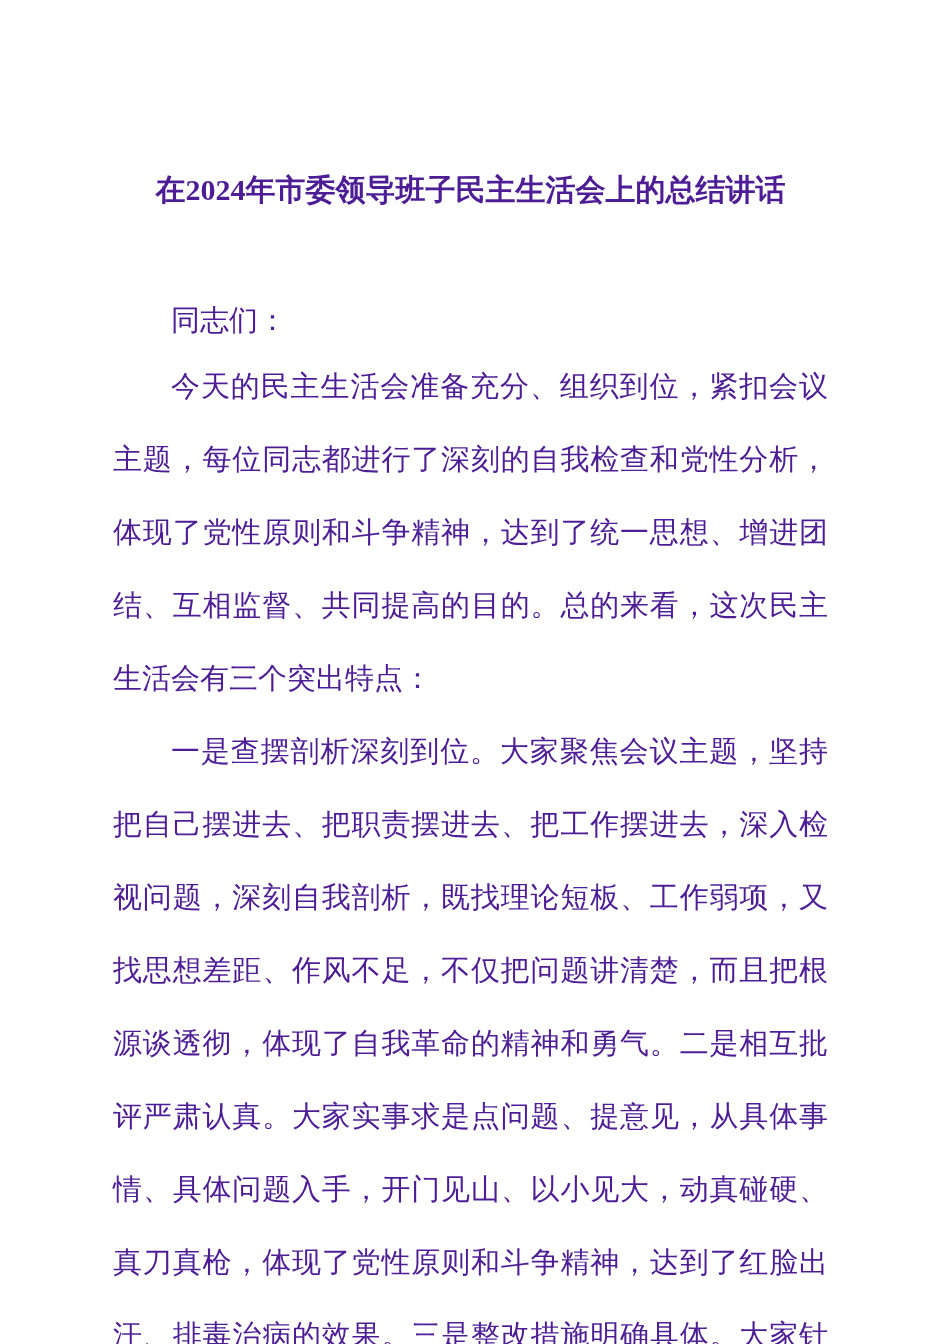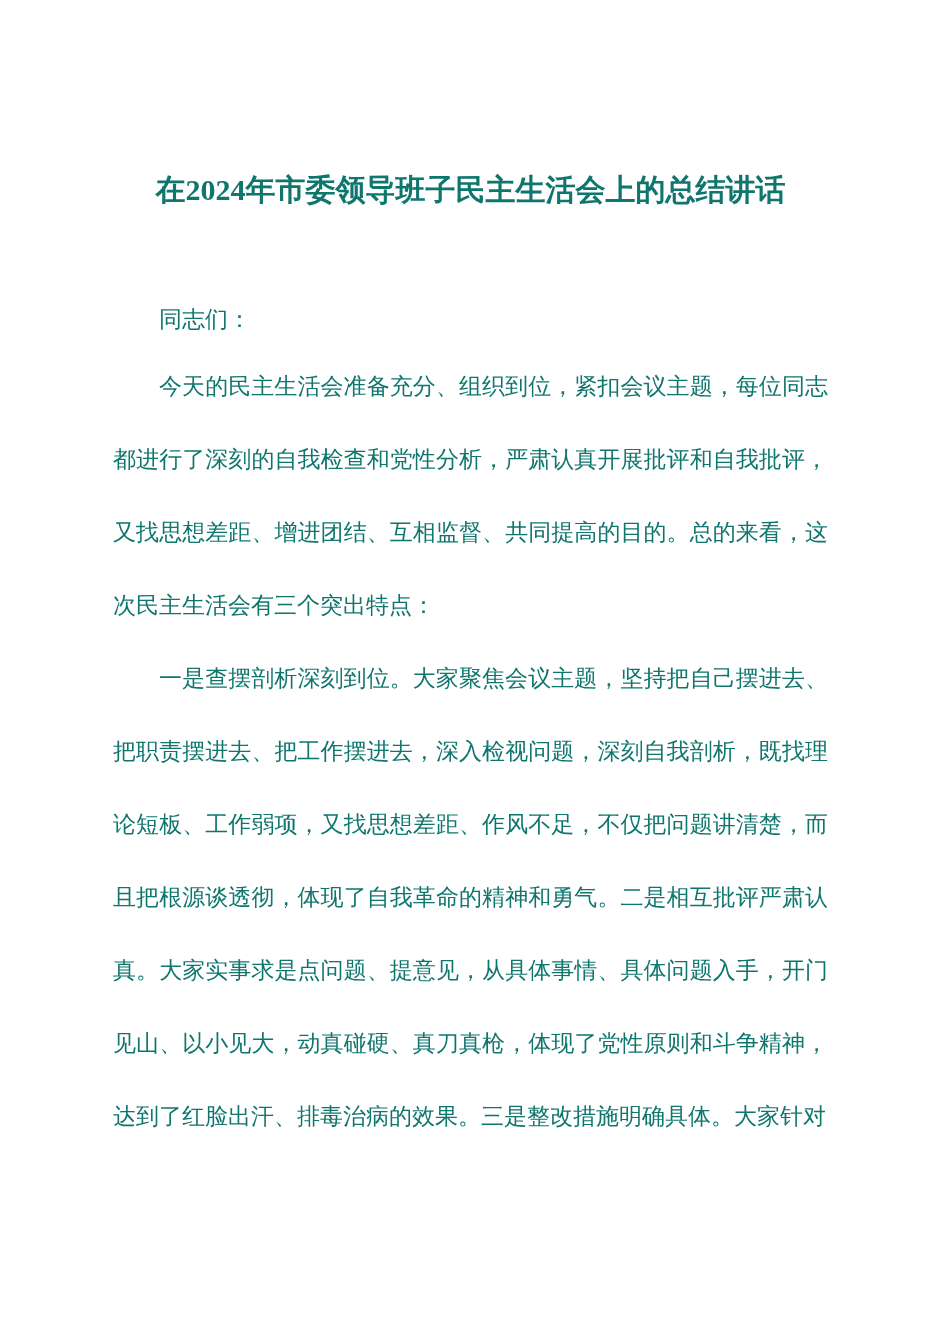--- a/index.html
+++ b/index.html
@@ -8,53 +8,53 @@
     background: #ffffff;
   }
   .page {
     position: relative;
     width: 950px;
     height: 1344px;
     background: #ffffff;
     box-sizing: border-box;
     padding: 170px 122px 0 113px;
     overflow: hidden;
-    color: #0f766e;
+    color: #4c1d95;
     font-family: "Liberation Serif", "DejaVu Serif", serif;
   }
   .doc-title {
     margin: 0;
     font-size: 30px;
     line-height: 40px;
     font-weight: 700;
     text-align: center;
     font-family: "Liberation Serif", "DejaVu Serif", serif;
   }
   .doc-body {
     margin-top: 80px;
   }
   .para {
     margin: 0;
-    font-size: 23px;
+    font-size: 29px;
     line-height: 73px;
     text-align: justify;
     text-indent: 2em;
     font-weight: 400;
   }
   .para.salutation {
     line-height: 60px;
     text-align: left;
   }
   .bold-run {
     font-weight: 400;
   }
 </style>
 </head>
 <body>
 
 <div class="page">
   <h1 class="doc-title">在2024年市委领导班子民主生活会上的总结讲话</h1>
   <div class="doc-body">
       <p class="para salutation"><span class="text-run">同志们：</span></p>
-      <p class="para"><span class="text-run">今天的民主生活会准备充分、组织到位，紧扣会议主题，每位同志都进行了深刻的自我检查和党性分析，严肃认真开展批评和自我批评，又找思想差距、增进团结、互相监督、共同提高的目的。总的来看，这次民主生活会有三个突出特点：</span></p>
+      <p class="para"><span class="text-run">今天的民主生活会准备充分、组织到位，紧扣会议主题，每位同志都进行了深刻的自我检查和党性分析，体现了党性原则和斗争精神，达到了统一思想、增进团结、互相监督、共同提高的目的。总的来看，这次民主生活会有三个突出特点：</span></p>
       <p class="para"><span class="bold-run">一是查摆剖析深刻到位。</span><span class="text-run">大家聚焦会议主题，坚持把自己摆进去、把职责摆进去、把工作摆进去，深入检视问题，深刻自我剖析，既找理论短板、工作弱项，又找思想差距、作风不足，不仅把问题讲清楚，而且把根源谈透彻，体现了自我革命的精神和勇气。</span><span class="bold-run">二是相互批评严肃认真。</span><span class="text-run">大家实事求是点问题、提意见，从具体事情、具体问题入手，开门见山、以小见大，动真碰硬、真刀真枪，体现了党性原则和斗争精神，达到了红脸出汗、排毒治病的效果。</span><span class="bold-run">三是整改措施明确具体。</span><span class="text-run">大家针对</span></p>
     </div>
 </div>
 
 </body></html>

